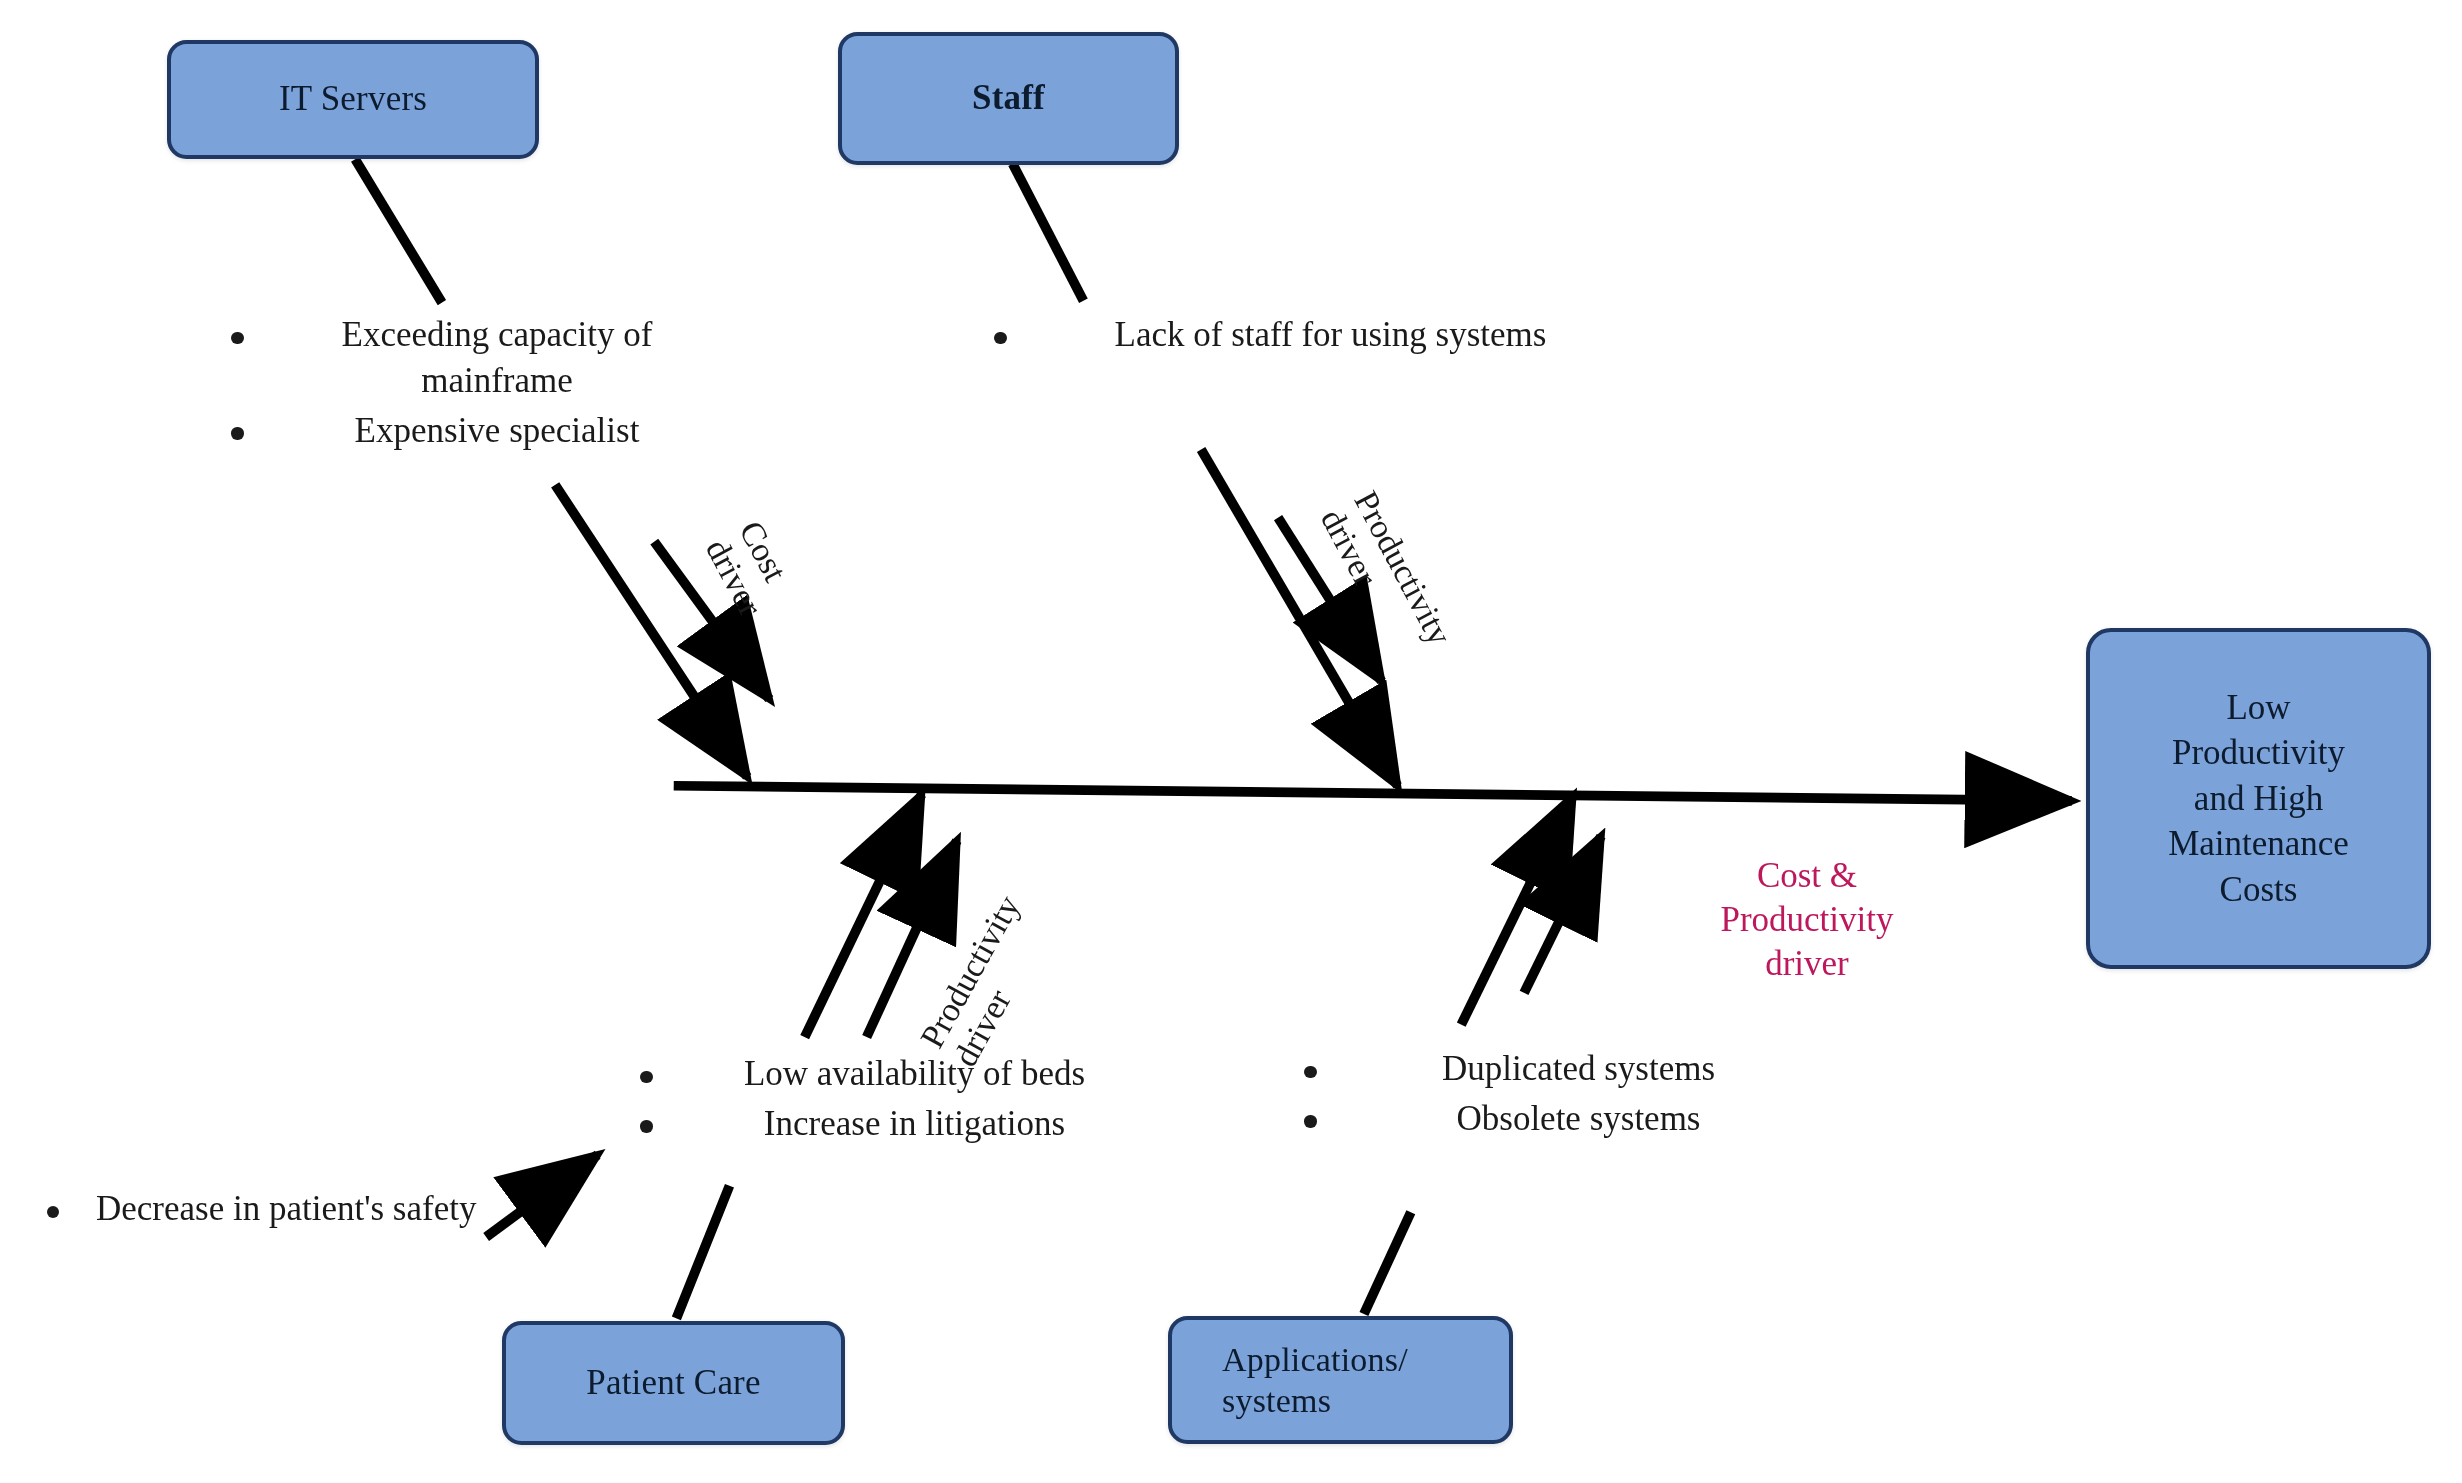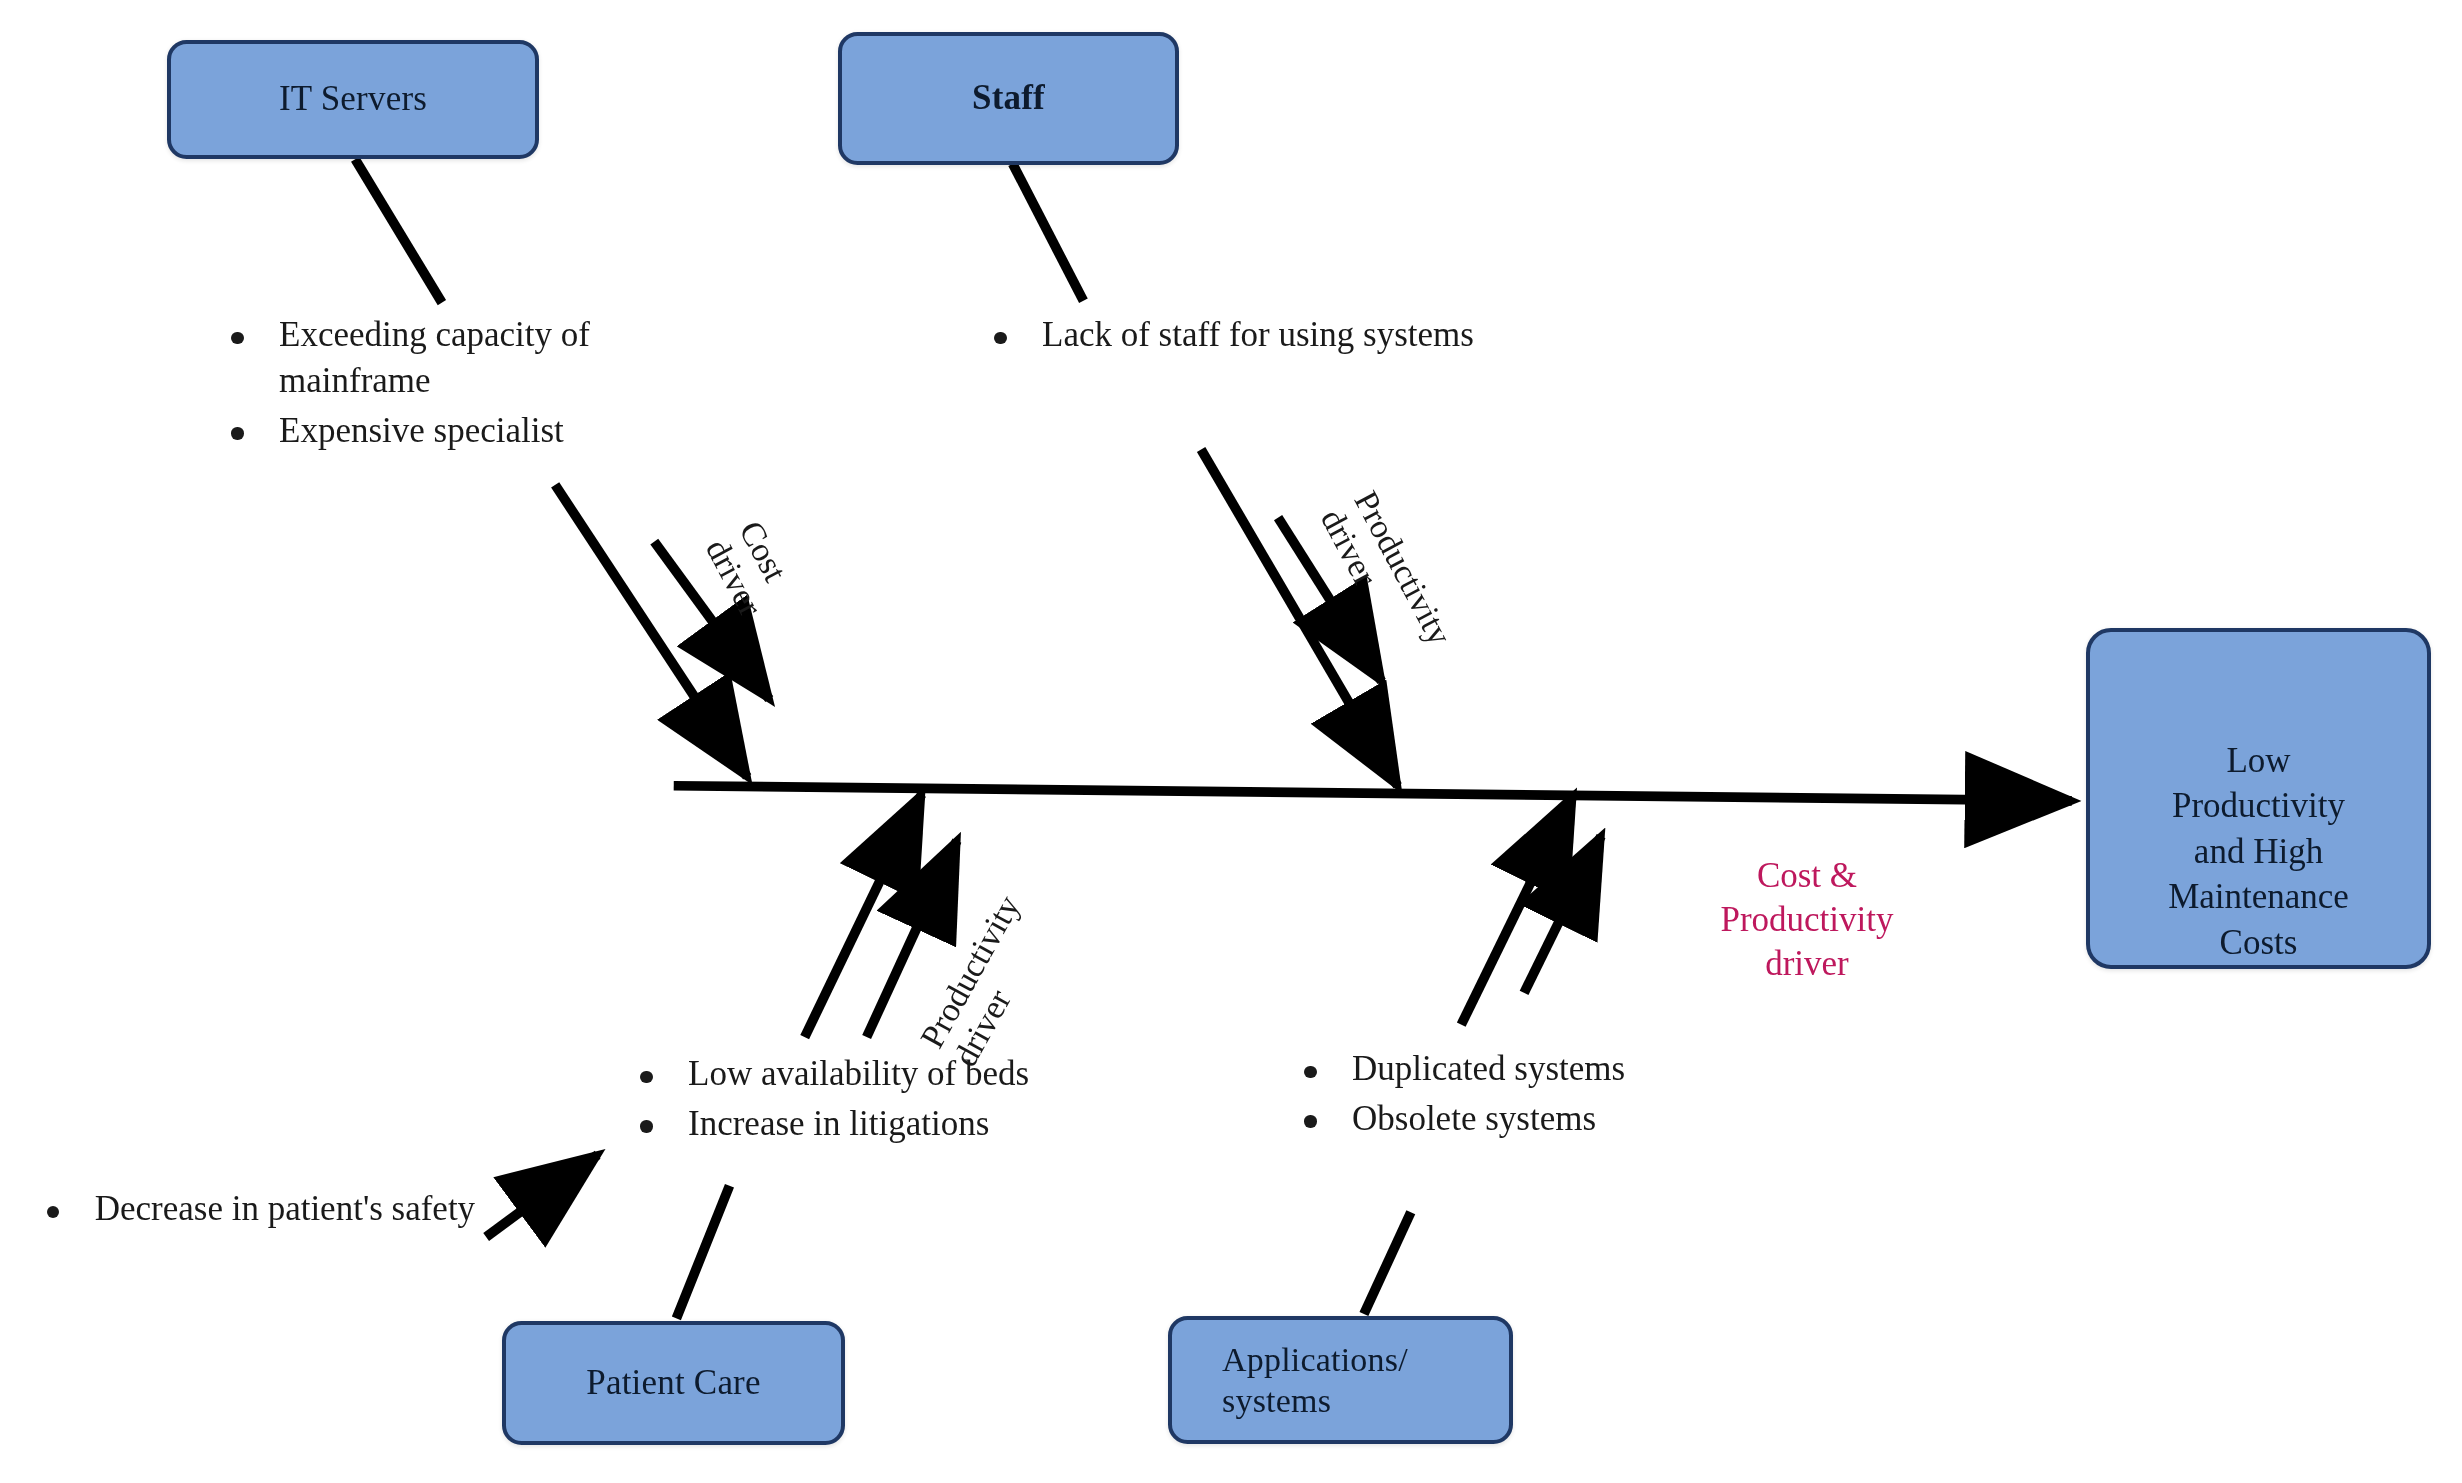--- a/index.html
+++ b/index.html
@@ -47,41 +47,42 @@
     text-align: left;
     padding-left: 50px;
   }
   .effect-box {
     position: absolute;
     box-sizing: border-box;
     background: #7ba3da;
     border: 4.4px solid #1f3864;
     border-radius: 25px;
     display: flex;
-    align-items: flex-end;
+    align-items: center;
     justify-content: center;
     text-align: center;
     color: #0d1b2e;
     font-size: 35px;
     line-height: 1.30;
     box-shadow: 0 1.8px 4.4px rgba(0,0,0,0.10);
   }
   .bullet-list {
     position: absolute;
     list-style: none;
     margin: 0;
     padding: 0;
     color: #1a1a1a;
     font-size: 35px;
     line-height: 1.32;
   }
   .bullet-list li {
     position: relative;
     padding-left: 60px;
     margin: 0 0 3.5px 0;
+    text-align: center;
   }
   .bullet-list li::before {
     content: "";
     position: absolute;
     left: 12.4px;
     top: 19.5px;
     width: 12.4px;
     height: 12.4px;
     border-radius: 50%;
     background: #1a1a1a;

